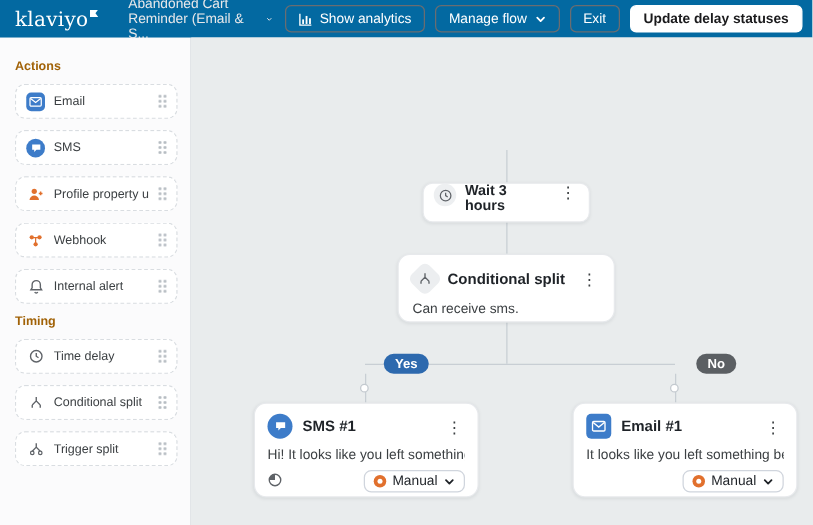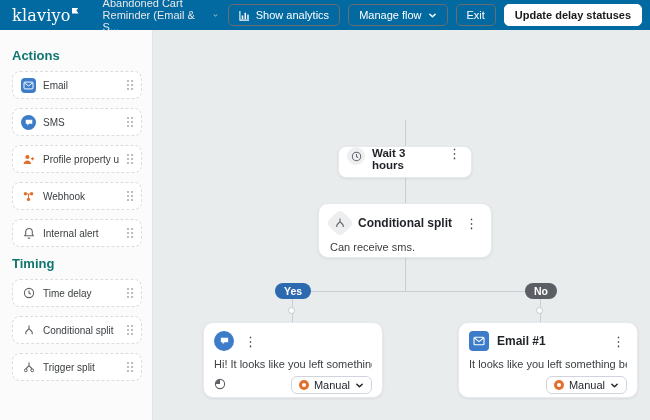--- a/index.html
+++ b/index.html
@@ -13,21 +13,21 @@
   .flow-title-wrap { display:flex; align-items:center; gap:6px; margin-left:14px; color:#e8e8ea; font-size:11px; cursor:pointer; }
   .tb-btns { margin-left:auto; display:flex; align-items:center; gap:8px; }
   .tb-btn { display:flex; align-items:center; gap:6px; height:22px; padding:0 10px; border:1px solid #6a6d71; border-radius:5px; background:transparent; color:#fff; font-size:11px; font-family:inherit; cursor:pointer; white-space:nowrap; }
   .tb-btn.primary { background:#fff; border-color:#fff; color:#1a1a1c; font-weight:bold; }
   .chev { width:9px; height:9px; }
   .chev polyline { fill:none; stroke:currentColor; stroke-width:1.6; stroke-linecap:round; stroke-linejoin:round; }
 
   
   .main { display:flex; height:390px; }
   .sidebar { width:153px; background:#fbfbfc; border-right:1px solid #e2e5e8; padding:14px 10px 0 12px; overflow:hidden; }
-  .sb-heading { font-size:13px; font-weight:bold; color:#0f766e; margin:4px 0 8px 0; }
+  .sb-heading { font-size:10px; font-weight:bold; color:#a16207; margin:4px 0 8px 0; }
   .sb-item { display:flex; align-items:center; gap:7px; height:28px; padding:0 7px 0 8px; background:#fff; border:1px dashed #d9dde1; border-radius:8px; margin-bottom:9px; cursor:grab; }
   .sb-item-label { font-size:10px; color:#3c4043; flex:1; white-space:nowrap; overflow:hidden; }
   .drag-dots { width:8px; height:12px; background-image:radial-gradient(circle, #b7bdc3 1px, transparent 1.3px); background-size:4px 4px; flex:none; }
   .icn { width:15px; height:15px; flex:none; display:flex; align-items:center; justify-content:center; border-radius:4px; }
   .icn svg { display:block; }
   .icn.blue-sq { background:#3d7cc9; }
   .icn.blue-ci { background:#3d7cc9; border-radius:50%; }
 
   
   .canvas { position:relative; flex:1; background:#e9eced; }
@@ -48,21 +48,21 @@
 
   .wait-card { left:185px; top:116px; width:134px; height:32px; padding:0 8px 0 8px; border-radius:8px; display:flex; gap:7px; }
   .wait-icn { width:18px; height:18px; border-radius:50%; background:#edeff1; display:flex; align-items:center; justify-content:center; }
   .wait-card .card-title { font-size:11.5px; }
 
   .cond-card { left:165px; top:173px; width:174px; height:55px; padding:9px 11px; }
   .cond-icn { width:20px; height:20px; background:#eceef0; border-radius:5px; transform:rotate(45deg); display:flex; align-items:center; justify-content:center; }
   .cond-icn svg { transform:rotate(-45deg); }
   .cond-card .card-desc { margin-top:8px; }
 
-  .branch-badge { position:absolute; height:16px; padding:0 9px; border-radius:9px; color:#fff; font-size:10.5px; font-weight:bold; display:flex; align-items:center; }
+  .branch-badge { position:absolute; height:16px; padding:0 9px; border-radius:9px; color:#fff; font-size:10.5px; font-weight:bold; display:flex; align-items:center;margin-left:32px; }
   .badge-yes { left:122px; top:253px; background:#2d69ae; }
   .badge-no  { left:372px; top:253px; background:#5b5f63; }
 
   .msg-card { top:292px; width:180px; height:76px; padding:8px 10px 7px; }
   .sms-card { left:50px; }
   .email-card { left:305px; }
   .msg-icn { width:20px; height:20px; }
   .msg-card .card-desc { margin-top:7px; white-space:nowrap; overflow:hidden; }
   .card-foot { display:flex; align-items:center; margin-top:6px; }
   .status-btn { margin-left:auto; display:flex; align-items:center; gap:5px; border:1px solid #d0d5dd; border-radius:6px; background:#fff; padding:2px 7px; font-size:11px; color:#1f2328; font-family:inherit; cursor:pointer; }
@@ -247,20 +247,21 @@
     <div class="branch-badge badge-yes">Yes</div>
     <div class="branch-badge badge-no">No</div>
 
     <div class="card msg-card sms-card">
       <div class="card-head">
         <span class="icn blue-ci msg-icn">
           <svg width="11" height="10" viewBox="0 0 12 11">
               <path d="M2 2h8v5H6.2L4 9.2V7H2z" fill="#fff"></path>
             </svg>
         </span>
+        <span class="card-title">SMS #1</span>
         <span class="kebab">⋮</span>
       </div>
       <div class="card-desc">Hi! It looks like you left something in your ...</div>
       <div class="card-foot">
         <span class="quiet-icn">
           <svg width="12" height="12" viewBox="0 0 12 12">
               <circle cx="6" cy="6" r="4.6" fill="none" stroke="#5f6368" stroke-width="1.1"></circle>
               <path d="M6 6V1.4A4.6 4.6 0 0 0 1.4 6z" fill="#5f6368"></path>
             </svg>
         </span>

